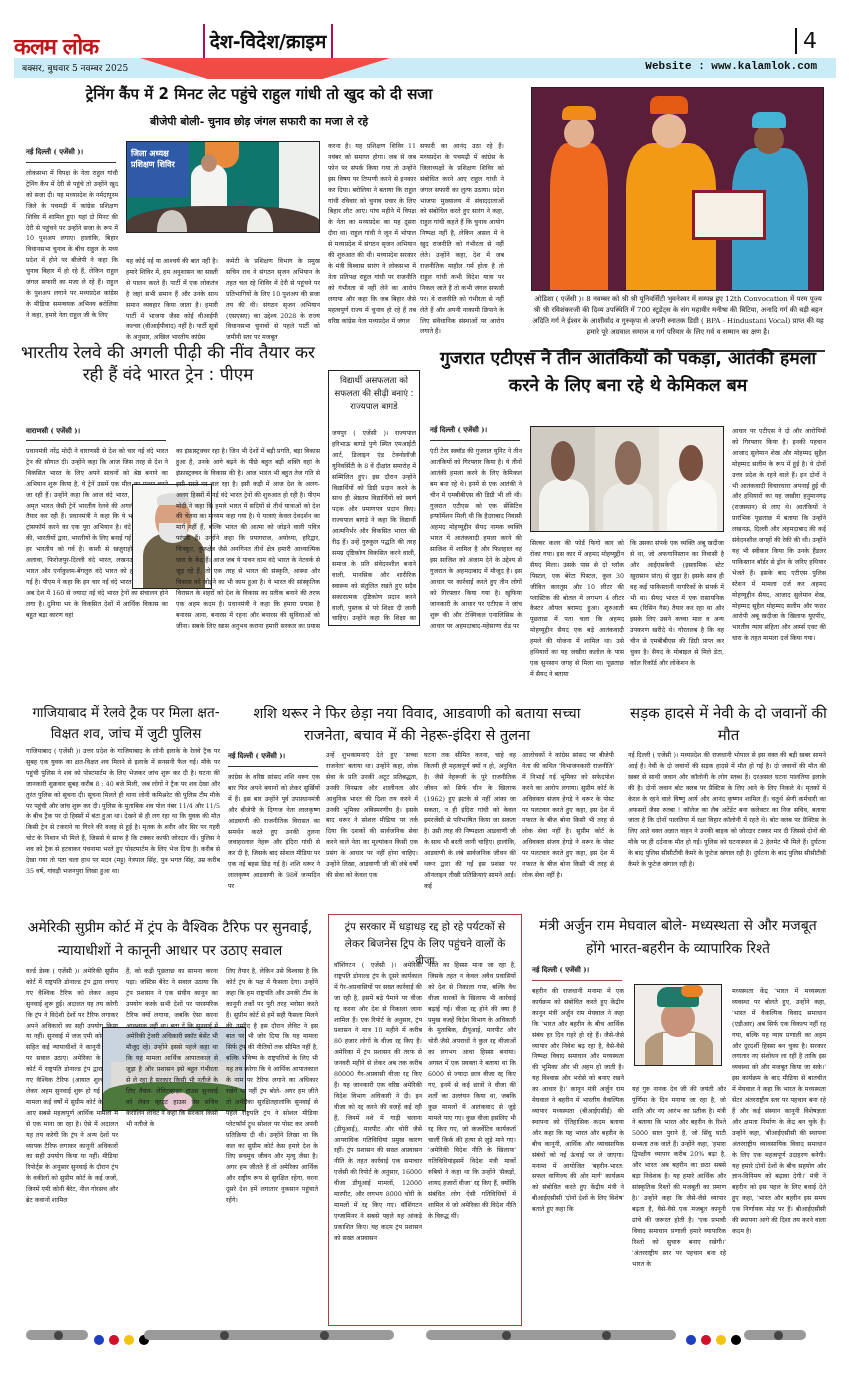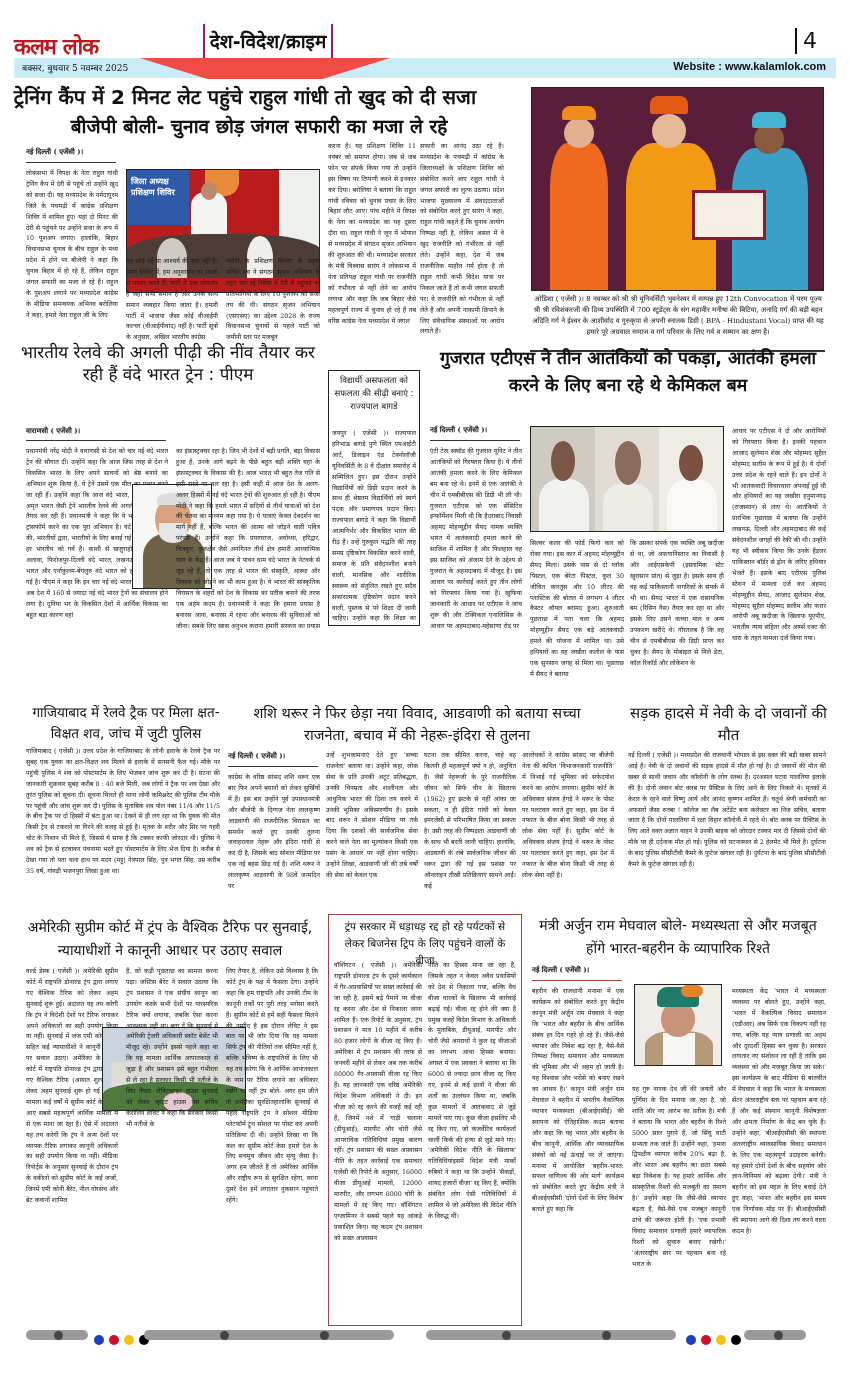--- a/index.html
+++ b/index.html
@@ -5,21 +5,21 @@
   * { box-sizing: border-box; margin: 0; padding: 0; }
   html, body { width: 850px; height: 1376px; background: #fff; overflow: hidden; }
   body { font-family: "DejaVu Serif", serif; color: #111; position: relative; }
   .abs { position: absolute; }
   .mast-logo { left: 14px; top: 30px; font-family: "DejaVu Sans", sans-serif; font-weight: bold; font-size: 22px; color: #c2151b; letter-spacing: -1px; }
   .mast-section { left: 200px; top: 24px; width: 122px; height: 34px; border-left: 2px solid #b0125a; border-right: 2px solid #b0125a; text-align: center; font-family: "DejaVu Sans", sans-serif; font-weight: bold; font-size: 19px; padding-top: 4px; }
   .mast-page { left: 795px; top: 28px; font-family: "DejaVu Sans", sans-serif; font-size: 22px; border-left: 2px solid #111; padding-left: 6px; height: 26px; line-height: 26px; }
   .date-bar { left: 14px; top: 58px; width: 494px; height: 20px; background: #c9ecf7; }
   .date-text { left: 22px; top: 61px; font-size: 9px; }
   .red-trap { left: 140px; top: 58px; width: 230px; height: 21px; background: #f04b45; clip-path: polygon(0 0, 100% 0, 73% 100%, 27% 100%); }
-  .web-text { right: 24px; top: 60px; font-family: Liberation Sans, sans-serif; font-weight: bold; font-size: 11px; }
+  .web-text { right: 33px; top: 60px; font-family: Liberation Mono, monospace; font-weight: bold; font-size: 11px; }
   .h1 { font-family: "DejaVu Sans", sans-serif; font-weight: bold; color: #111; text-align: center; line-height: 1.15; }
   .col { font-size: 6.3px; line-height: 10.9px; text-align: justify; color: #222; overflow: hidden; }
   .dateline { font-size: 7px; font-weight: bold; }
   .rule { border-top: 1.5px solid #333; }
   .photo { background: #888; overflow: hidden; border: 1px solid #222; }
   .caption { font-size: 7px; line-height: 11px; text-align: center; }
   .box { border: 1.2px solid #222; }
   .box-red { border: 1.5px solid #a6433f; }
   .footer-bar { height: 10px; border-radius: 5px; background: #9a9a9a; }
   .dot { width: 10px; height: 10px; border-radius: 50%; display: inline-block; }
@@ -29,26 +29,26 @@
 <body>
 
 <div class="abs mast-logo">कलम लोक</div>
 <div class="abs date-bar" style="width:822px"></div>
 <div class="abs red-trap" style="left:140px;width:250px;"></div>
 <div class="abs mast-section" style="left:203px;width:130px;">देश-विदेश/क्राइम</div>
 <div class="abs mast-page">4</div>
 <div class="abs date-text">बक्सर, बुधवार 5 नवम्बर 2025</div>
 <div class="abs web-text">Website : www.kalamlok.com</div>
 
-<div class="abs h1" style="left:0;top:86px;width:490px;font-size:20px;white-space:nowrap;">ट्रेनिंग कैंप में 2 मिनट लेट पहुंचे राहुल गांधी तो खुद को दी सजा</div>
-<div class="abs h1" style="left:14px;top:116px;width:490px;font-size:19px;">बीजेपी बोली- चुनाव छोड़ जंगल सफारी का मजा ले रहे</div>
+<div class="abs h1" style="left:14px;top:86px;width:490px;font-size:15px;white-space:nowrap;">ट्रेनिंग कैंप में 2 मिनट लेट पहुंचे राहुल गांधी तो खुद को दी सजा</div>
+<div class="abs h1" style="left:14px;top:116px;width:490px;font-size:11px;">बीजेपी बोली- चुनाव छोड़ जंगल सफारी का मजा ले रहे</div>
 <div class="abs dateline" style="left:26px;top:147px;">नई दिल्ली ( एजेंसी )।</div>
 <div class="abs rule" style="left:26px;top:162px;width:90px;"></div>
 <div class="abs col" style="left:26px;top:168px;width:92px;height:176px;">लोकसभा में विपक्ष के नेता राहुल गांधी ट्रेनिंग कैंप में देरी से पहुंचे तो उन्होंने खुद को सजा दी। यह मध्यप्रदेश के नर्मदापुरम जिले के पचमढ़ी में कांग्रेस प्रशिक्षण शिविर में शामिल हुए। यहां दो मिनट की देरी से पहुंचने पर उन्होंने सजा के रूप में 10 पुशअप लगाए। हालांकि, बिहार विधानसभा चुनाव के बीच राहुल के मध्य प्रदेश में होने पर बीजेपी ने कहा कि चुनाव बिहार में हो रहे हैं, लेकिन राहुल जंगल सफारी का मजा ले रहे हैं। राहुल के पुशअप लगाने पर मध्यप्रदेश कांग्रेस के मीडिया समन्वयक अभिनव बरोलिया ने कहा, हमारे नेता राहुल जी के लिए</div>
-<div class="abs photo" style="left:126px;top:141px;width:194px;height:124px;background:#b91c1c;margin-top:28px;">
+<div class="abs photo" style="left:126px;top:141px;width:194px;height:92px;background:#0f766e;">
   <div style="position:absolute;left:0;top:0;width:62px;height:55px;background:#2f5aa8;"></div>
   <div style="position:absolute;left:4px;top:6px;font-size:8px;color:#fff;font-weight:bold;font-family:'DejaVu Sans',sans-serif;width:56px;line-height:11px;">जिला अध्यक्ष प्रशिक्षण शिविर</div>
   <div style="position:absolute;left:78px;top:0;width:34px;height:26px;background:#e88a3a;border-radius:0 0 14px 14px;"></div>
   <div style="position:absolute;right:0;top:0;width:40px;height:108px;background:#eef0ee;"></div>
   <div style="position:absolute;left:64px;top:22px;width:36px;height:60px;background:#f4f4f2;border-radius:14px 14px 4px 4px;"></div>
   <div style="position:absolute;left:74px;top:12px;width:16px;height:18px;background:#b98a6e;border-radius:50%;"></div>
   <div style="position:absolute;left:0;top:64px;width:194px;height:44px;background:#4d3d36;border-radius:40% 40% 0 0;"></div>
   <div style="position:absolute;left:30px;top:68px;width:30px;height:40px;background:#cfcac4;border-radius:50% 50% 0 0;"></div>
   <div style="position:absolute;left:120px;top:66px;width:26px;height:42px;background:#eeeeea;border-radius:50% 50% 0 0;"></div>
 </div>

